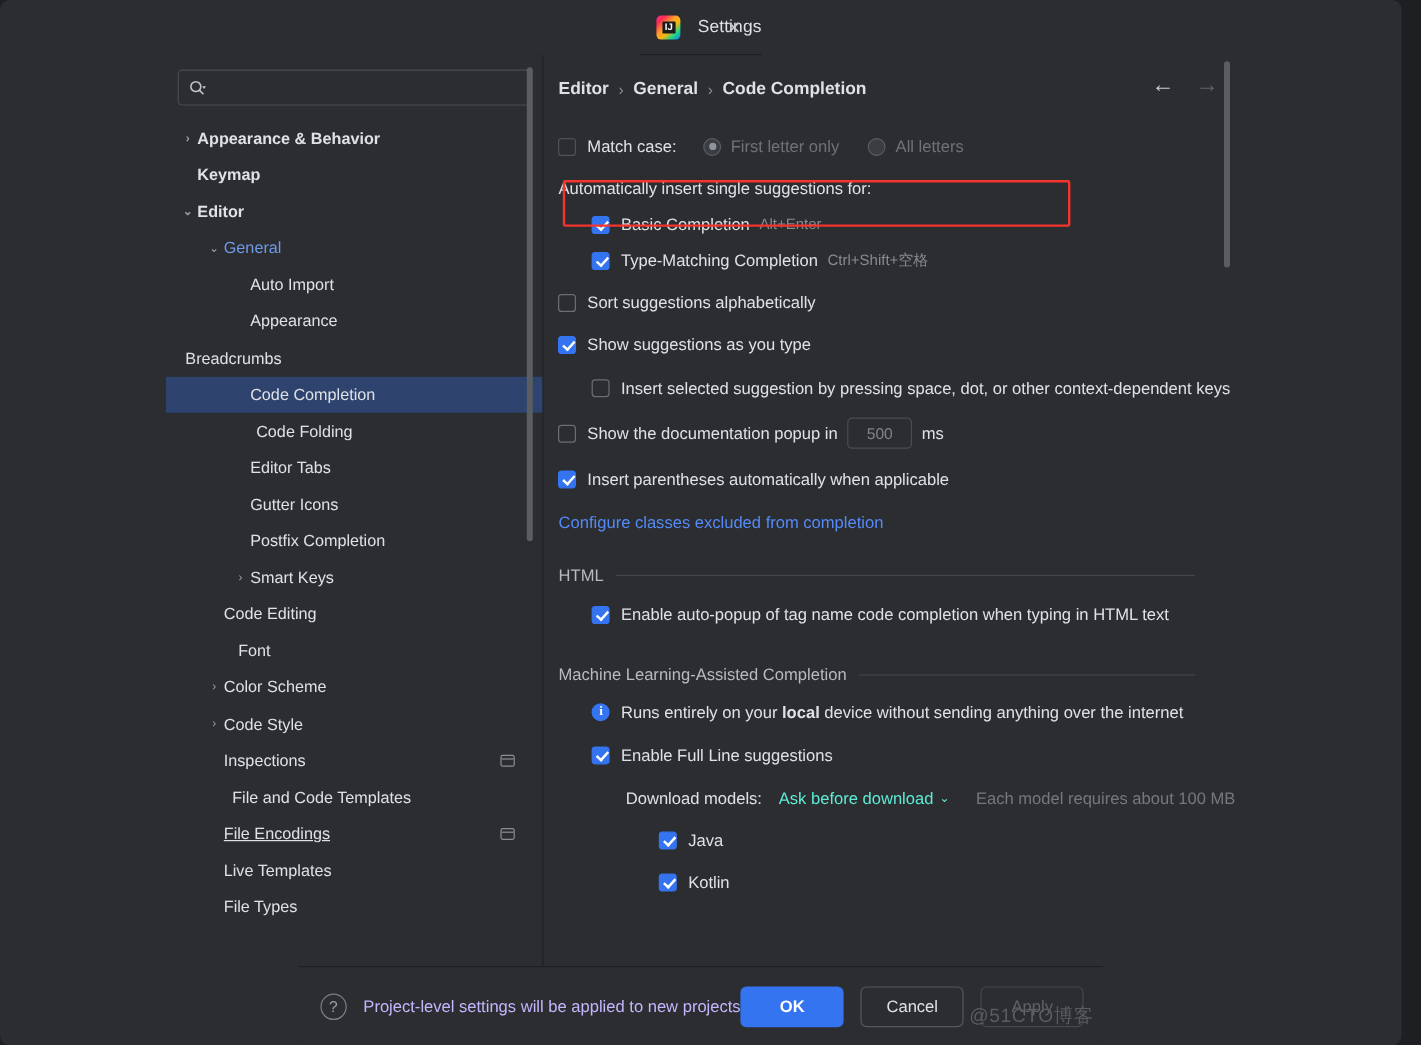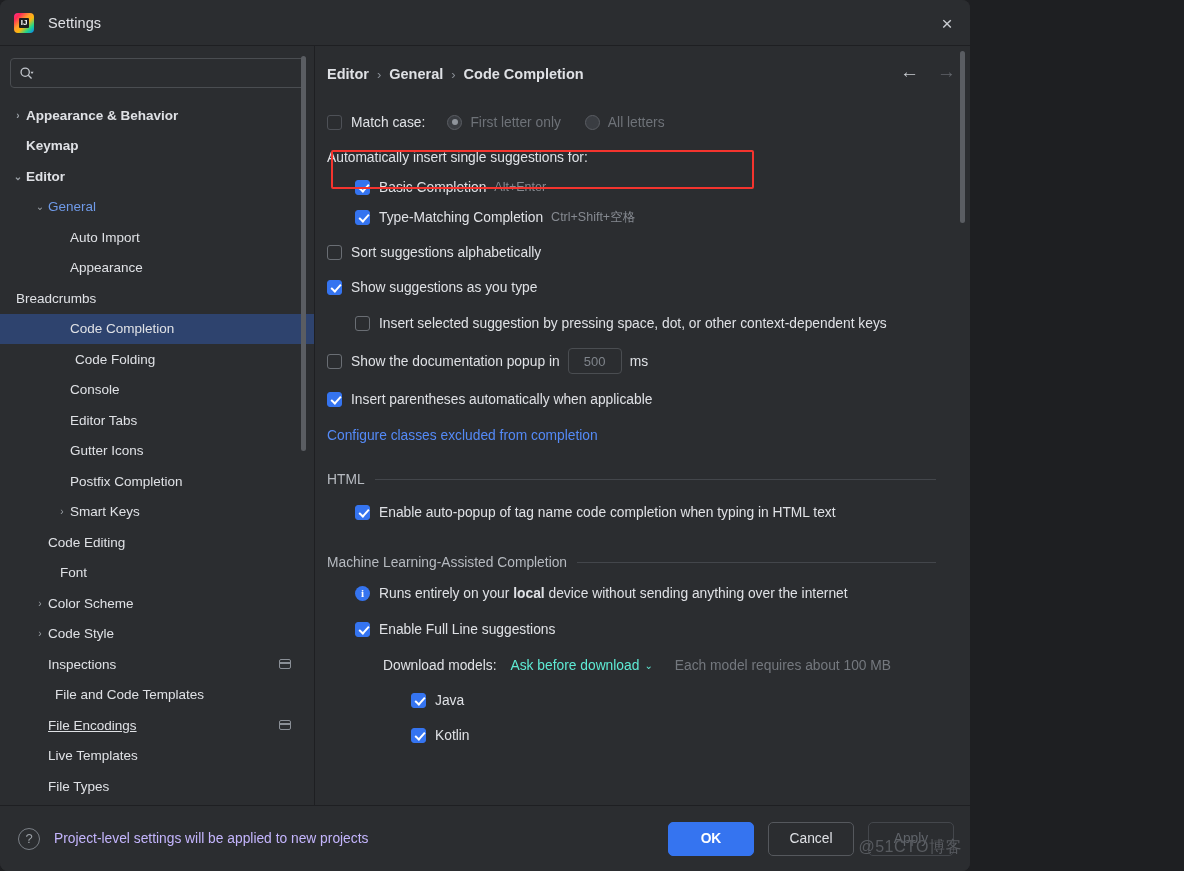--- a/index.html
+++ b/index.html
@@ -5,25 +5,25 @@
   * { box-sizing: border-box; }
   html, body {
     margin: 0; padding: 0;
     width: 1184px; height: 871px;
     background: #1e1f22;
     font-family: "Liberation Sans", sans-serif;
     overflow: hidden;
   }
   .window {
     position: relative;
-    width: 970px; height: 871px;
+    width: 1168px; height: 871px;
     background: #2b2d30;
     border-radius: 8px;
     overflow: hidden;
-    display: flex; flex-direction: column;
+    display: flex; flex-direction: column; align-items: center;
   }
 
   
   .titlebar {
     height: 46px; flex: 0 0 46px;
     background: #2b2d30;
     display: flex; align-items: center;
     padding: 0 0 0 14px;
     border-bottom: 1px solid #1e1f22;
     position: relative;
@@ -324,24 +324,20 @@
           <div class="tree-row selected" style="padding-left: 54px;">
             <span class="chev empty">›</span>
             <span class="tree-label">Code Completion</span>
           </div>
           <div class="tree-row" style="padding-left: 59px;">
             <span class="chev empty">›</span>
             <span class="tree-label">Code Folding</span>
           </div>
           <div class="tree-row" style="padding-left: 54px;">
             <span class="chev empty">›</span>
-            <span class="tree-label">Console</span>
-          </div>
-          <div class="tree-row" style="padding-left: 54px;">
-            <span class="chev empty">›</span>
             <span class="tree-label">Editor Tabs</span>
           </div>
           <div class="tree-row" style="padding-left: 54px;">
             <span class="chev empty">›</span>
             <span class="tree-label">Gutter Icons</span>
           </div>
           <div class="tree-row" style="padding-left: 54px;">
             <span class="chev empty">›</span>
             <span class="tree-label">Postfix Completion</span>
           </div>

